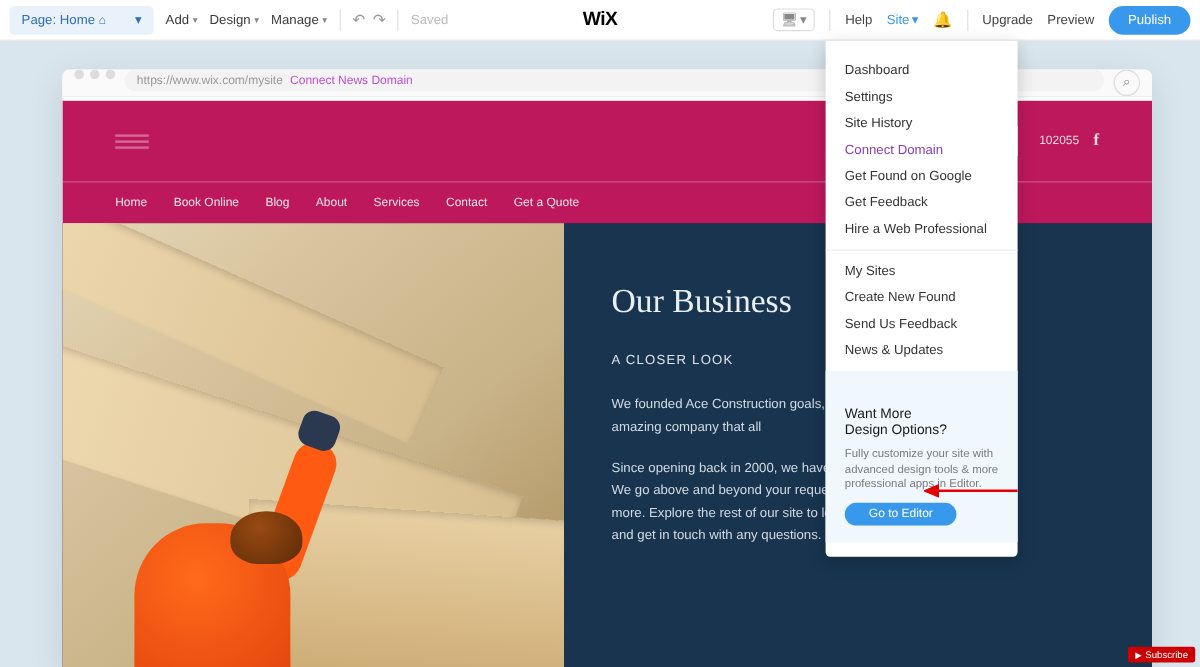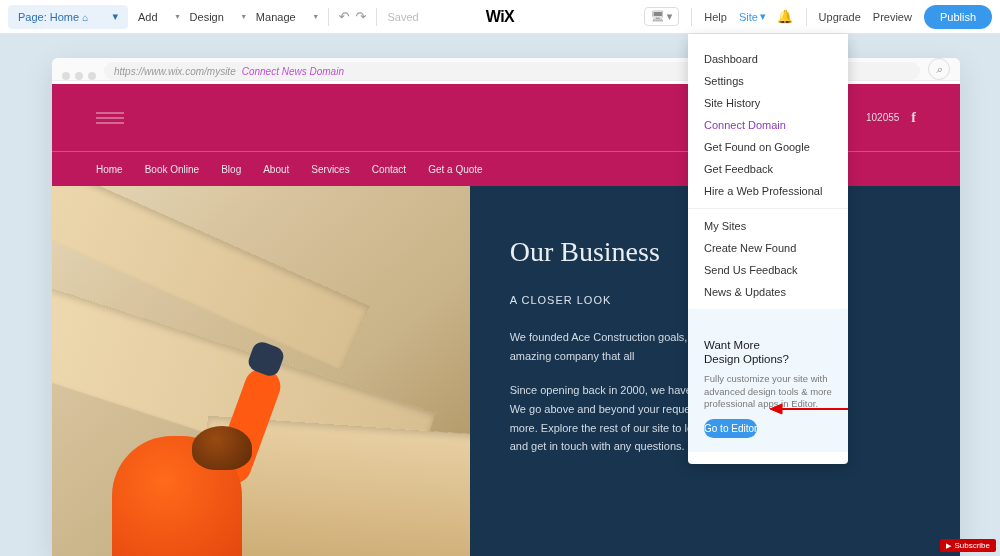--- a/index.html
+++ b/index.html
@@ -11,21 +11,21 @@
     position: absolute; left: 0; top: 0; right: 0; height: 34px;
     background: #fff; border-bottom: 1px solid #e5e5e5;
     display: flex; align-items: center; padding: 0 8px; gap: 10px;
   }
   .page-selector {
     background: #e9f2fb; border-radius: 4px; height: 24px; padding: 0 10px;
     display: flex; align-items: center; gap: 6px; color: #2b6fb5; font-size: 11px;
     min-width: 120px; justify-content: space-between;
   }
   .page-selector .home-icon { font-size: 10px; }
-  .tb-btn { font-size: 11px; color: #3a3a3a; display: flex; align-items: center; gap: 18px; cursor: pointer; }
+  .tb-btn { font-size: 11px; color: #3a3a3a; display: flex; align-items: center; gap: 3px; cursor: pointer; }
   .tb-btn .caret { font-size: 8px; color: #888; }
   .tb-sep { width: 1px; height: 18px; background: #e0e0e0; }
   .undo-redo { display: flex; gap: 6px; color: #999; font-size: 13px; }
   .saved { color: #bbb; font-size: 11px; }
   .wix-logo { font-weight: 800; font-size: 16px; letter-spacing: -0.5px; color: #000; }
   .topbar-right { display: flex; align-items: center; gap: 12px; margin-left: auto; }
   .topbar-right .link { font-size: 11px; color: #444; cursor: pointer; }
   .topbar-right .site-link { color: #3899ec; display: flex; align-items: center; gap: 2px; }
   .bell { font-size: 13px; color: #888; }
   .publish-btn {
@@ -47,38 +47,37 @@
   }
   .site-dropdown .dd-item.highlight { color: #8a3db6; }
   .site-dropdown .dd-sep { height: 1px; background: #eee; margin: 6px 0; }
   .site-dropdown .promo {
     background: #f0f7fd; margin-top: 6px; padding: 10px 16px 14px;
   }
   .site-dropdown .promo h4 { font-size: 11.5px; color: #1a1a1a; font-weight: 400; line-height: 1.25; margin-bottom: 6px; margin-top: 19px;}
   .site-dropdown .promo p { font-size: 9.5px; color: #7a7a7a; line-height: 1.35; margin-bottom: 8px;}
   .go-editor-btn {
     background: #3899ec; color:#fff; font-size:10px; border-radius: 11px;
-    padding: 4px 0; display:inline-block; cursor:pointer;
+    padding: 4px 20px; display:inline-block; cursor:pointer;
   }
   .red-arrow {
     position: absolute; left: 770px; top: 402px; z-index: 60; pointer-events:none;
   }
   .red-arrow line, .red-arrow polygon { stroke:#e40000; fill:#e40000; }
 
   
   .preview-shell {
     position: absolute; left: 52px; top: 58px; right: 40px; bottom: 0;
     background: #fff; border-radius: 6px 6px 0 0;
     box-shadow: 0 8px 30px rgba(0,0,0,0.10);
     overflow: hidden;
   }
   .browser-bar {
-    height: 23px; background: #fafafa; display:flex; align-items:flex-end; padding: 0 10px; gap:8px;
+    height: 23px; background: #fafafa; display:flex; align-items:flex-start; padding: 0 10px; gap:8px;
     border-bottom: 1px solid #eee;
-    font-style: italic;
   }
   .win-dots { display:flex; gap:5px; }
   .win-dots span { width:8px; height:8px; border-radius:50%; background:#ddd; }
   .urlbar {
     flex:1; height: 18px; background:#f3f3f3; border-radius: 9px; display:flex; align-items:center;
     padding: 0 10px; gap:6px; font-size:10px; color:#999;
   }
   .urlbar .url-domain-link { color:#c24fd6; }
   .search-circle { width:22px; height:22px; border:1px solid #ddd; border-radius:50%; display:flex; align-items:center; justify-content:center; color:#888; font-size:11px;}
 

